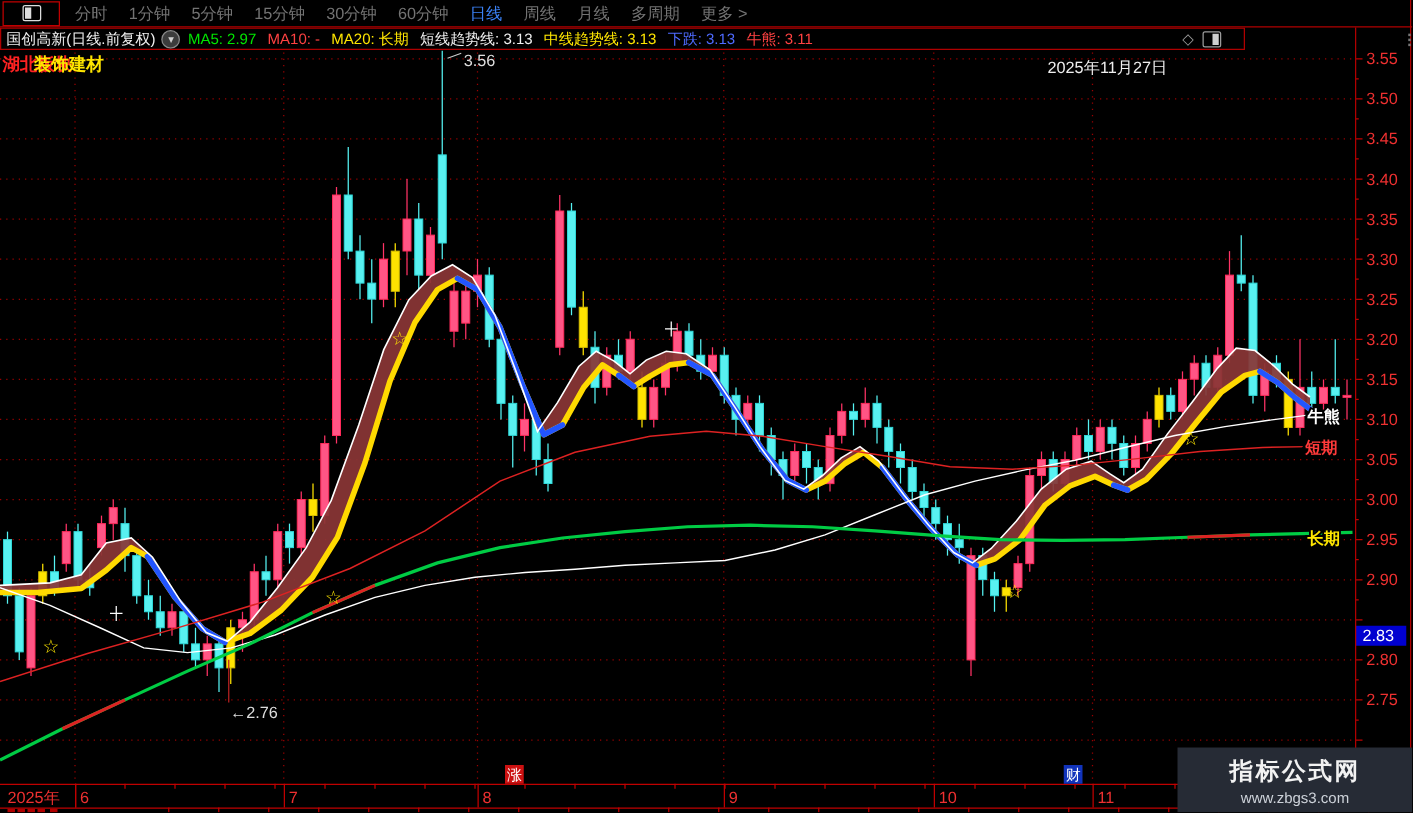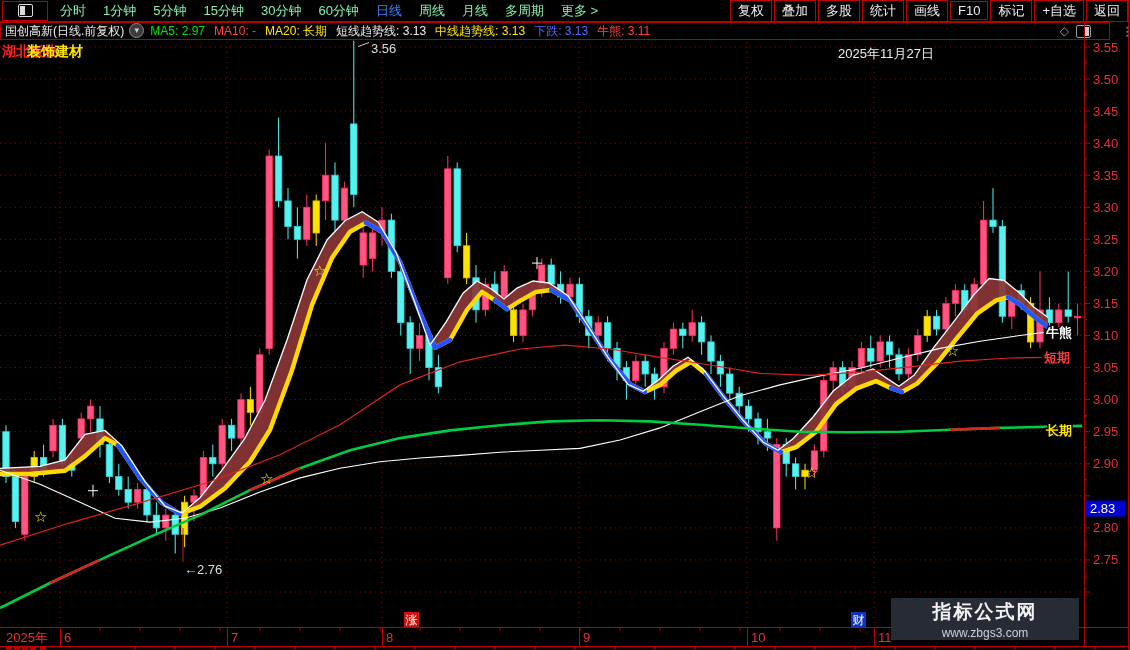--- a/index.html
+++ b/index.html
@@ -6,42 +6,42 @@
   #app{position:relative;width:1130px;height:650px;background:#000;overflow:hidden;
        font-family:"Liberation Sans","DejaVu Sans",sans-serif;}
   
   .menubar{position:absolute;left:0;top:0;width:1130px;height:22px;background:#000;
            border-bottom:1px solid #b00000;box-sizing:border-box;display:flex;align-items:center;z-index:10;}
   .logo{width:46px;height:20px;border:1px solid #c00000;box-sizing:border-box;display:flex;
         align-items:center;justify-content:center;margin-left:2px;cursor:pointer;}
   .logo-glyph{width:13px;height:11px;border:1px solid #ddd;border-radius:2px;position:relative;}
   .logo-glyph::after{content:"";position:absolute;left:1px;top:1px;bottom:1px;width:5px;background:#ddd;}
   .menu-left{display:flex;align-items:center;margin-left:12px;gap:17px;flex:1;}
-  .menu-left .mi{color:#86efac;font-size:13px;cursor:pointer;white-space:nowrap;}
+  .menu-left .mi{color:#737373;font-size:13px;cursor:pointer;white-space:nowrap;}
   .menu-left .mi.active{color:#3b82f6;}
   .menu-right{display:flex;align-items:center;gap:2px;margin-right:2px;}
   .menu-right .mb{border:1px solid #c00000;color:#f0f0f0;font-size:13px;padding:1px 7px;
                   white-space:nowrap;cursor:pointer;background:#000;}
   
-  .infobar{position:absolute;left:0;top:22px;width:1110px;height:18px;background:#000;
-           border:1px solid #b00000;box-sizing:border-box;display:flex;
+  .infobar{position:absolute;left:0;top:22px;width:996px;height:18px;background:#000;
+           border:1px solid #b00000;box-sizing:border-box;display:flex;align-items:center;
            z-index:10;font-size:12px;white-space:nowrap;overflow:hidden;}
   .stock{color:#f0f0f0;margin-left:4px;cursor:pointer;}
   .dd-icon{display:inline-block;width:13px;height:13px;border-radius:50%;background:#3c3c3c;
            border:1px solid #8a8a8a;color:#cfcfcf;font-size:9px;line-height:13px;text-align:center;
            margin:0 6px 0 5px;cursor:pointer;}
   #indicators span{margin-right:9px;}
   .ib-icons{position:absolute;right:18px;top:1px;display:flex;gap:7px;align-items:center;}
   .diamond{color:#9a9a9a;font-size:12px;cursor:pointer;}
   .pagebox{width:13px;height:11px;border:1px solid #9a9a9a;border-radius:2px;position:relative;cursor:pointer;}
   .pagebox::after{content:"";position:absolute;right:1px;top:1px;bottom:1px;width:5px;background:#cfcfcf;}
   .vline{position:absolute;width:1px;background:#b00000;z-index:12;}
   .scrolldots{position:absolute;right:1px;top:26px;z-index:13;color:#777;font-size:8px;line-height:4px;}
   
-  .watermark{position:absolute;left:891px;top:598px;width:188px;height:42px;background:#262b35;
+  .watermark{position:absolute;left:942px;top:598px;width:188px;height:52px;background:#262b35;
              z-index:30;display:flex;flex-direction:column;align-items:center;justify-content:center;}
   .wm1{color:#f2f2f2;font-size:19px;font-weight:bold;letter-spacing:2px;}
   .wm2{color:#cdd2d9;font-size:12px;margin-top:1px;}
   svg{position:absolute;left:0;top:0;z-index:1;}
 </style>
 </head>
 <body>
 
 <div id="app">
   <svg id="chart" width="1130" height="650">
@@ -477,31 +477,20 @@
         <span class="mi">5分钟</span>
         <span class="mi">15分钟</span>
         <span class="mi">30分钟</span>
         <span class="mi">60分钟</span>
         <span class="mi active">日线</span>
         <span class="mi">周线</span>
         <span class="mi">月线</span>
         <span class="mi">多周期</span>
         <span class="mi">更多 &gt;</span>
       </div>
-    <div class="menu-right" id="menuRight">
-        <span class="mb">复权</span>
-        <span class="mb">叠加</span>
-        <span class="mb">多股</span>
-        <span class="mb">统计</span>
-        <span class="mb">画线</span>
-        <span class="mb">F10</span>
-        <span class="mb">标记</span>
-        <span class="mb">+自选</span>
-        <span class="mb">返回</span>
-      </div>
   </div>
 
   <div class="infobar">
     <span class="stock">国创高新(日线.前复权)</span>
     <span class="dd-icon">▾</span>
     <span id="indicators"><span style="color: rgb(0, 230, 0);">MA5: 2.97</span><span style="color: rgb(255, 66, 66);">MA10: -</span><span style="color: rgb(255, 230, 0);">MA20: 长期</span><span style="color: rgb(240, 240, 240);">短线趋势线: 3.13</span><span style="color: rgb(255, 230, 0);">中线趋势线: 3.13</span><span style="color: rgb(79, 107, 255);">下跌: 3.13</span><span style="color: rgb(255, 66, 66);">牛熊: 3.11</span></span>
     <span class="ib-icons">
       <span class="diamond">◇</span>
       <span class="pagebox"></span>
     </span>

